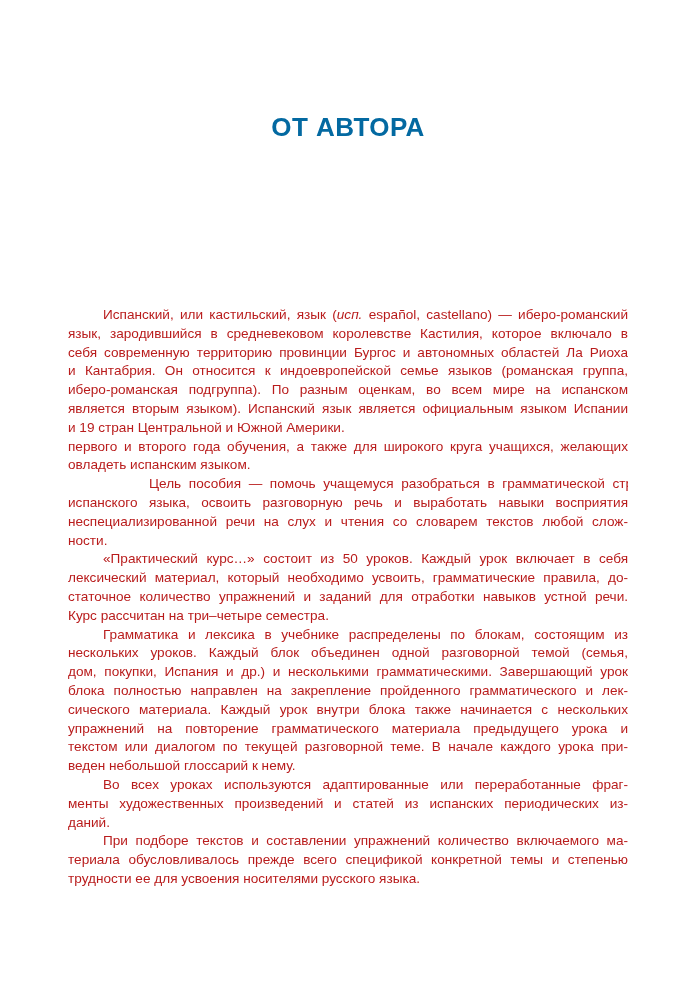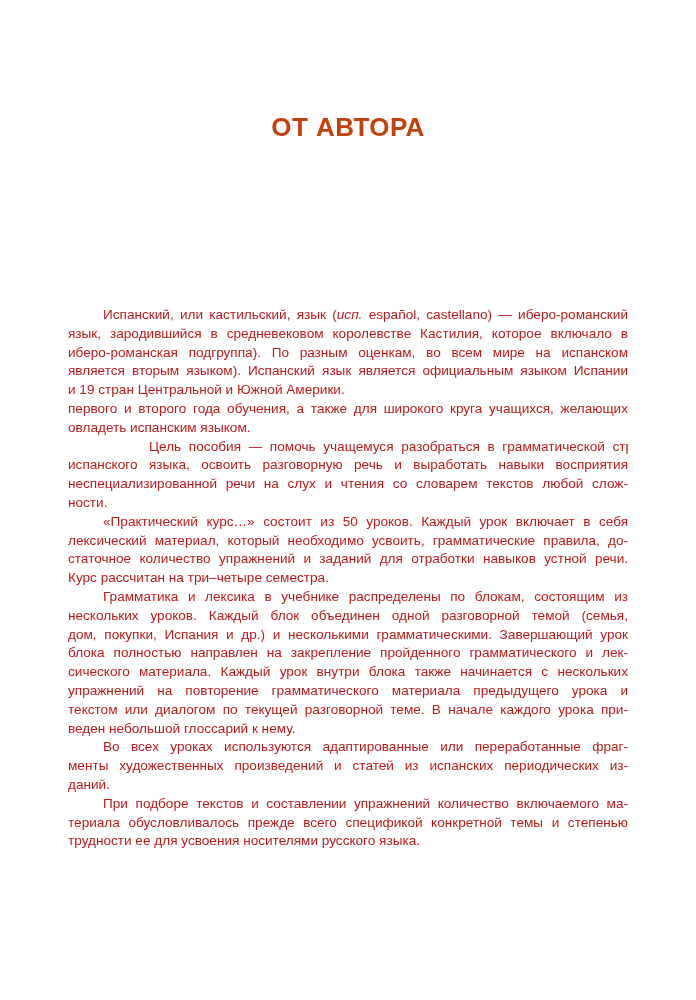--- a/index.html
+++ b/index.html
@@ -17,21 +17,21 @@
   }
   .page-title {
     position: absolute;
     top: 112px;
     left: 0;
     width: 100%;
     text-align: center;
     font-size: 26px;
     font-weight: 700;
     letter-spacing: 0.5px;
-    color: #c2410c;
+    color: #0369a1;
   }
   .body-text {
     position: absolute;
     top: 306px;
     left: 68px;
     width: 560px;
     font-size: 13.6px;
     line-height: 18.8px;
     color: #b91c1c;
   }
@@ -44,20 +44,22 @@
 </style>
 </head>
 <body>
 
 <div class="page">
   <div class="page-title">ОТ АВТОРА</div>
   <div class="body-text">
       <div class="paragraph">
         <div class="tline indent"><span style="word-spacing: 2.46484px;">Испанский, или кастильский, язык (<i>исп.</i> español, castellano) — иберо-романский</span></div>
         <div class="tline"><span style="word-spacing: 5.14844px;">язык, зародившийся в средневековом королевстве Кастилия, которое включало в</span></div>
+        <div class="tline"><span style="word-spacing: 3.22569px;">себя современную территорию провинции Бургос и автономных областей Ла Риоха</span></div>
+        <div class="tline"><span style="word-spacing: 5.51215px;">и Кантабрия. Он относится к индоевропейской семье языков (романская группа,</span></div>
         <div class="tline"><span style="word-spacing: 6.92014px;">иберо-романская подгруппа). По разным оценкам, во всем мире на испанском</span></div>
         <div class="tline"><span style="word-spacing: 3.29492px;">является вторым языком). Испанский язык является официальным языком Испании</span></div>
         <div class="tline plast"><span>и 19 стран Центральной и Южной Америки.</span></div>
       </div>
       <div class="paragraph">
         <div class="tline"><span style="word-spacing: 2.94034px;">первого и второго года обучения, а также для широкого круга учащихся, желающих</span></div>
         <div class="tline plast"><span>овладеть испанским языком.</span></div>
       </div>
       <div class="paragraph">
         <div class="tline indent"><span style="word-spacing: 3.86133px; margin-left: 46px;">Цель пособия — помочь учащемуся разобраться в грамматической структуре</span></div>

